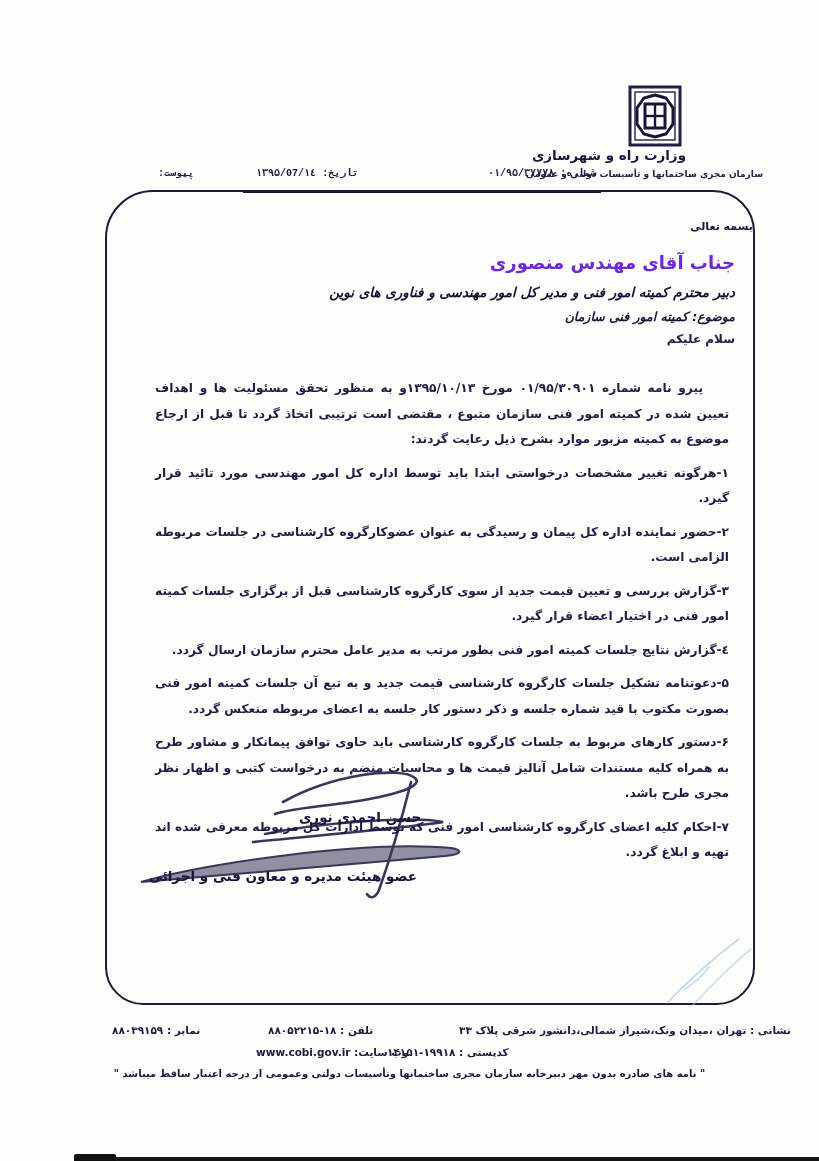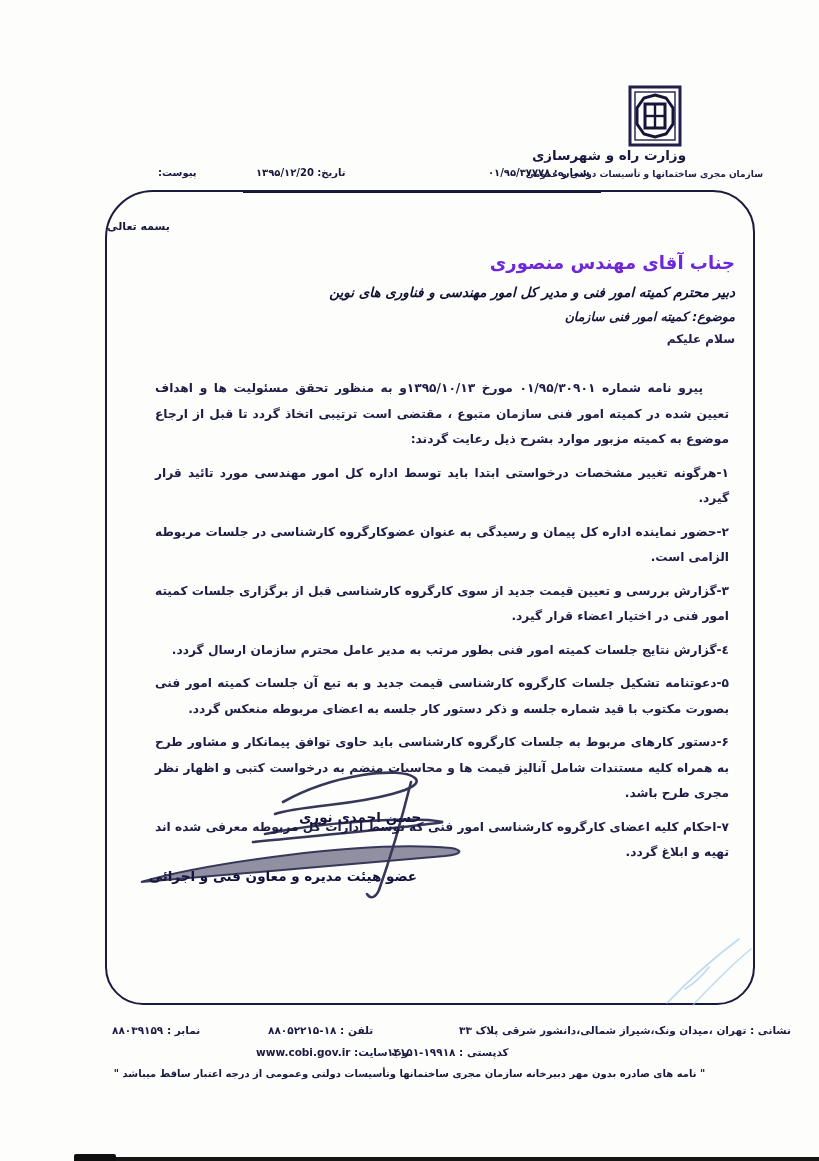--- a/index.html
+++ b/index.html
@@ -17,38 +17,38 @@
     text-align:center; font-weight:700; font-size:13.5px; color:#18183e;
     white-space:nowrap;
   }
   .org-name{
     position:absolute; top:169px; right:56px;
     font-weight:700; font-size:9px; color:#22224c; white-space:nowrap;
     letter-spacing:-0.2px;
   }
   .hfield{
     position:absolute; top:167px; font-size:10px; font-weight:700;
-    color:#17173c; white-space:nowrap;
+    color:#17173c; white-space:nowrap;font-family:Liberation Mono, monospace;
   }
   .hfield .num{direction:ltr; unicode-bidi:embed;}
   .f-number{left:488px;}
   .f-date{left:256px;}
   .f-attach{left:158px;}
   .head-line{
     position:absolute; left:243px; top:191px; width:358px; height:2px;
     background:#15153a;
   }
   
   .letter-box{
     position:absolute; left:105px; top:190px; width:650px; height:815px;
     border:2px solid #1b1b3e; box-sizing:border-box;
     border-radius:48px 42px 38px 38px;
   }
   .besmele{
-    position:absolute; top:28px; left:0; right:0; text-align:left;
+    position:absolute; top:28px; left:0; right:0; text-align:right;
     font-size:11px; font-weight:700; color:#17173c;
   }
   .addressee{position:absolute; top:60px; right:18px; left:18px; text-align:right;}
   .to-name{font-size:18px; font-weight:700; color:#6d28d9; margin:0 0 11px;}
   .to-title{font-size:13.5px; font-weight:700; font-style:italic; color:#101034; margin:0 0 9px;}
   .subject{font-size:12.5px; font-weight:700; font-style:italic; color:#15153a; margin:0 0 8px;}
   .greeting{font-size:12px; font-weight:600; color:#20204a; margin:0;}
   .body-text{
     position:absolute; top:176px; right:16px; left:40px;
     font-size:12.2px; font-weight:600; line-height:25.5px;
@@ -101,21 +101,21 @@
   </div>
   <div class="ministry">وزارت راه و شهرسازی</div>
   <div class="org-name">سازمان مجری ساختمانها و تأسیسات دولتی و عمومی</div>
 
   <div class="hfield f-number">
     <span>شماره:</span>
     <span class="num">۰۱/۹۵/۳۷۷۷۸</span>
   </div>
   <div class="hfield f-date">
     <span>تاریخ:</span>
-    <span class="num">۱۳۹۵/۱۲/20</span>
+    <span class="num">۱۳۹۵/07/۱٤</span>
   </div>
   <div class="hfield f-attach">
     <span>پیوست:</span>
   </div>
   <div class="head-line"></div>
 
   <div class="letter-box">
 
     <div class="besmele">بسمه تعالی</div>
 

